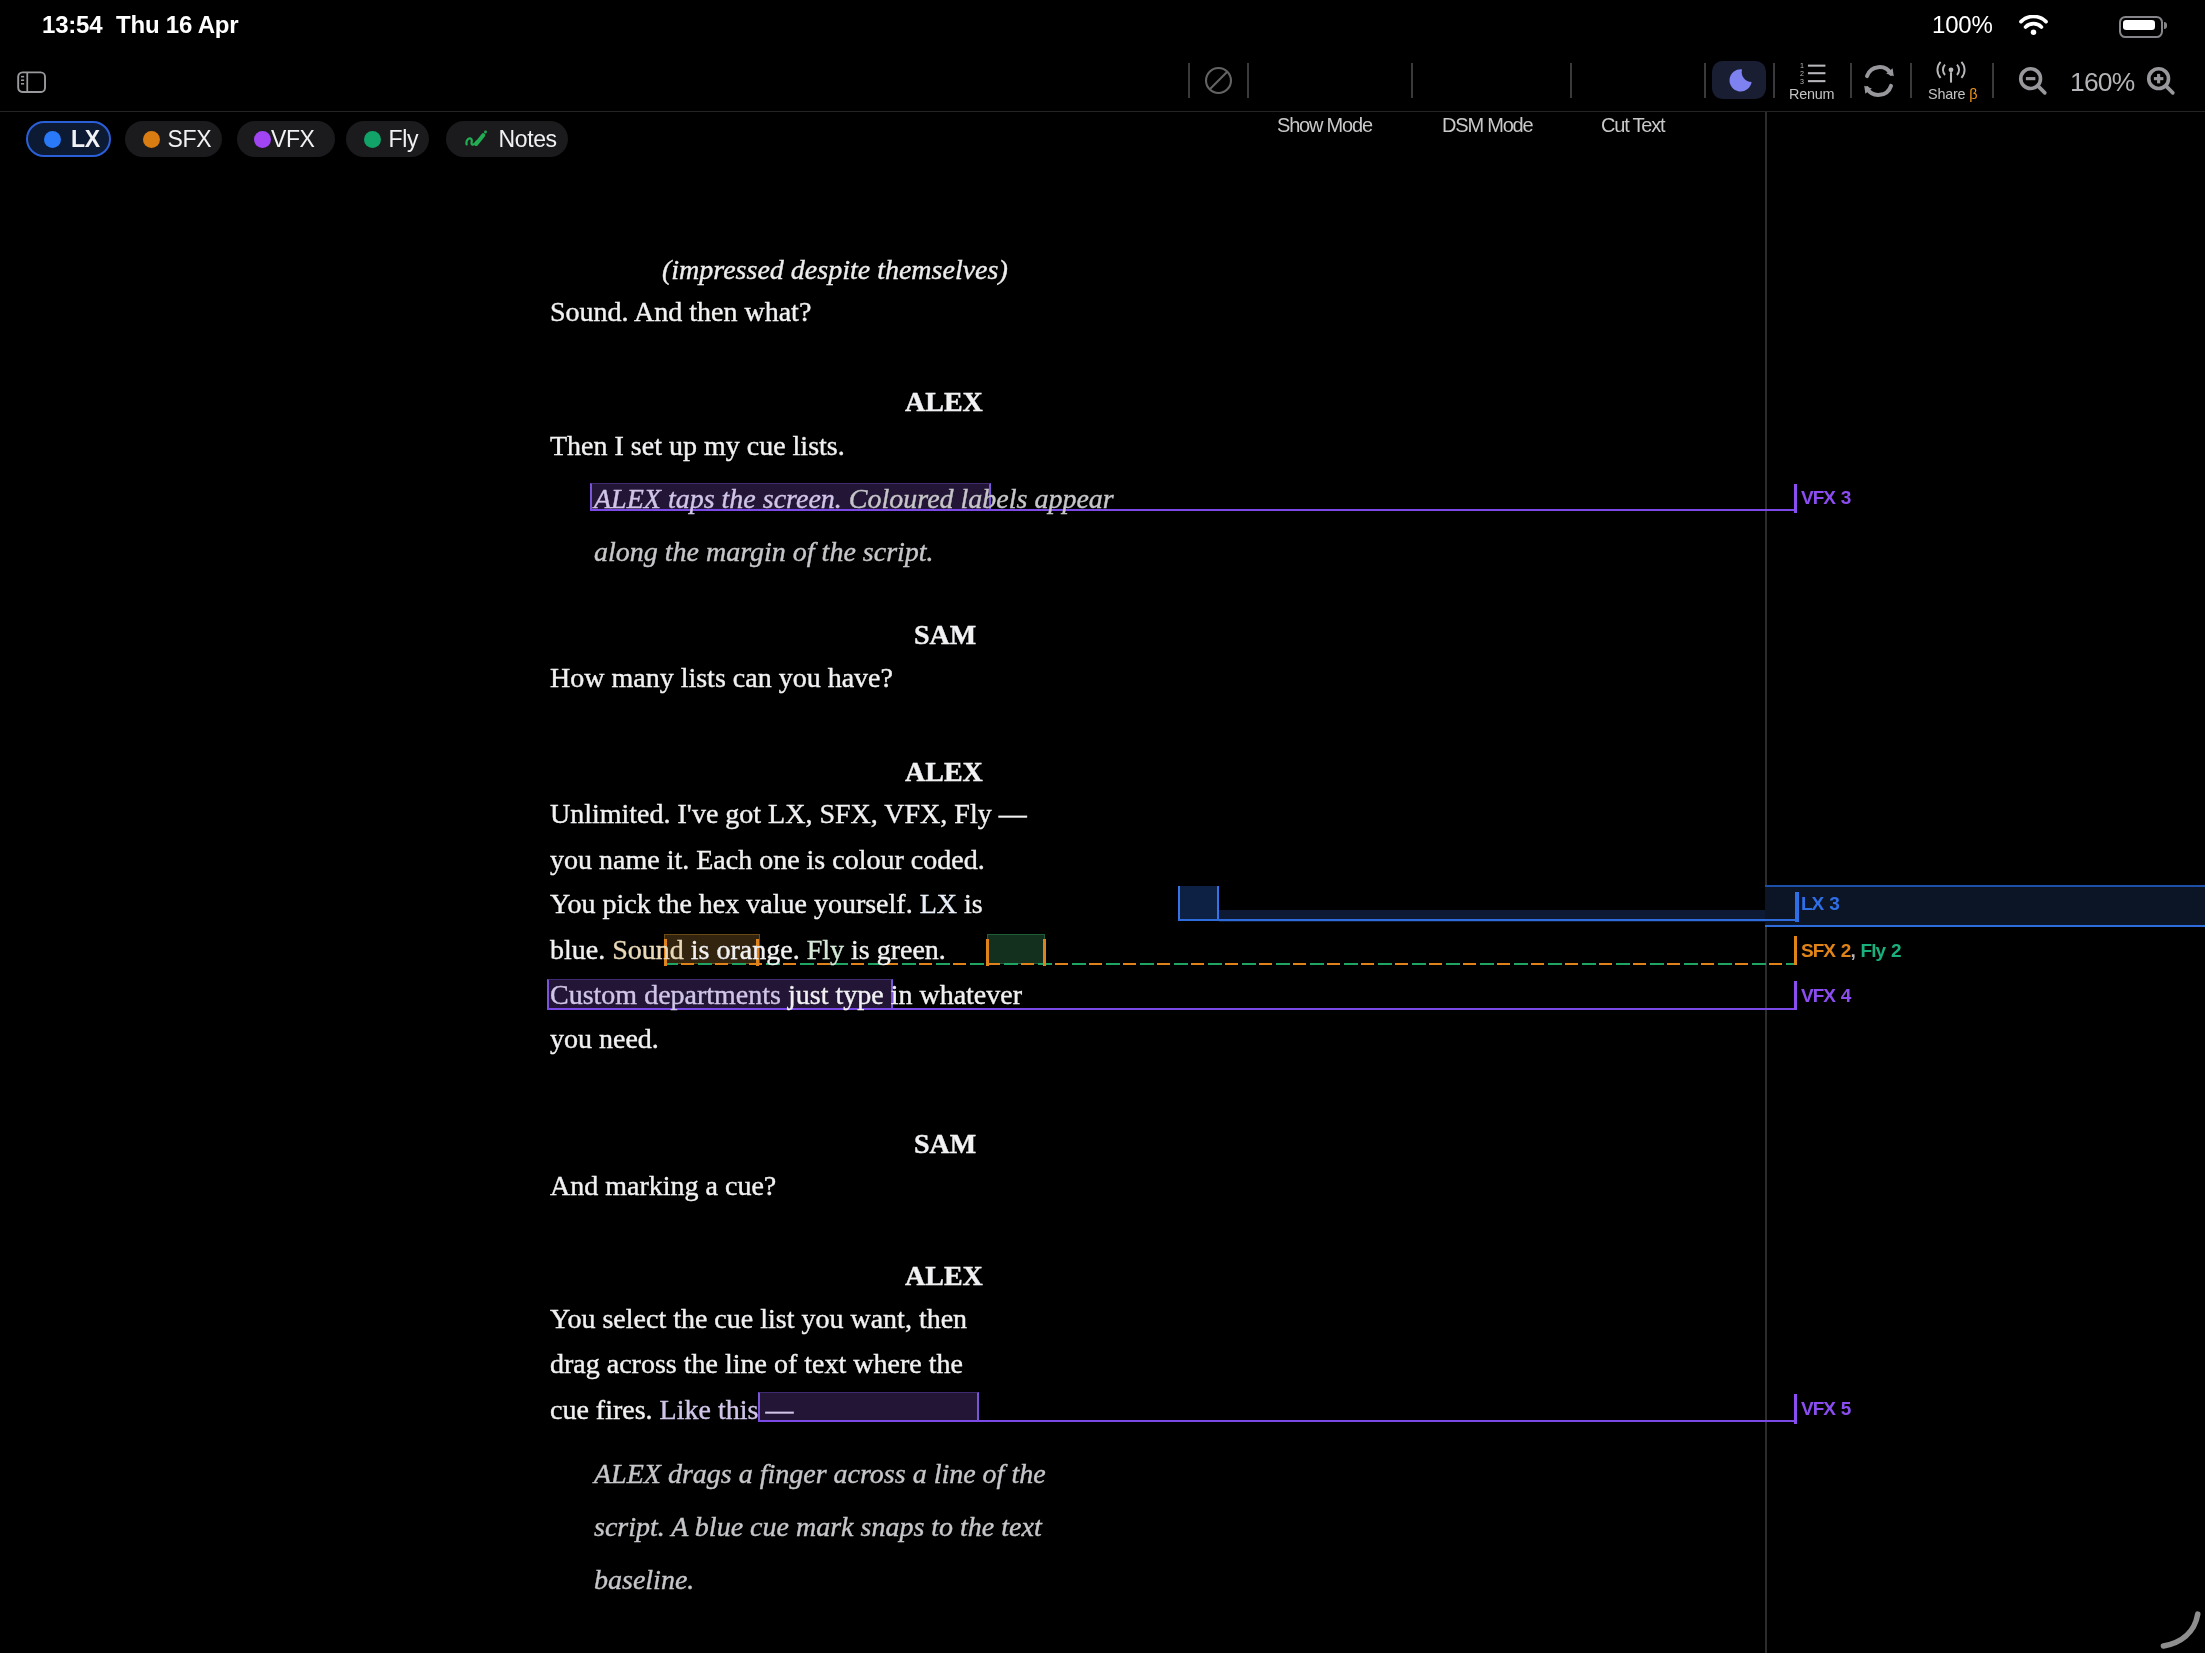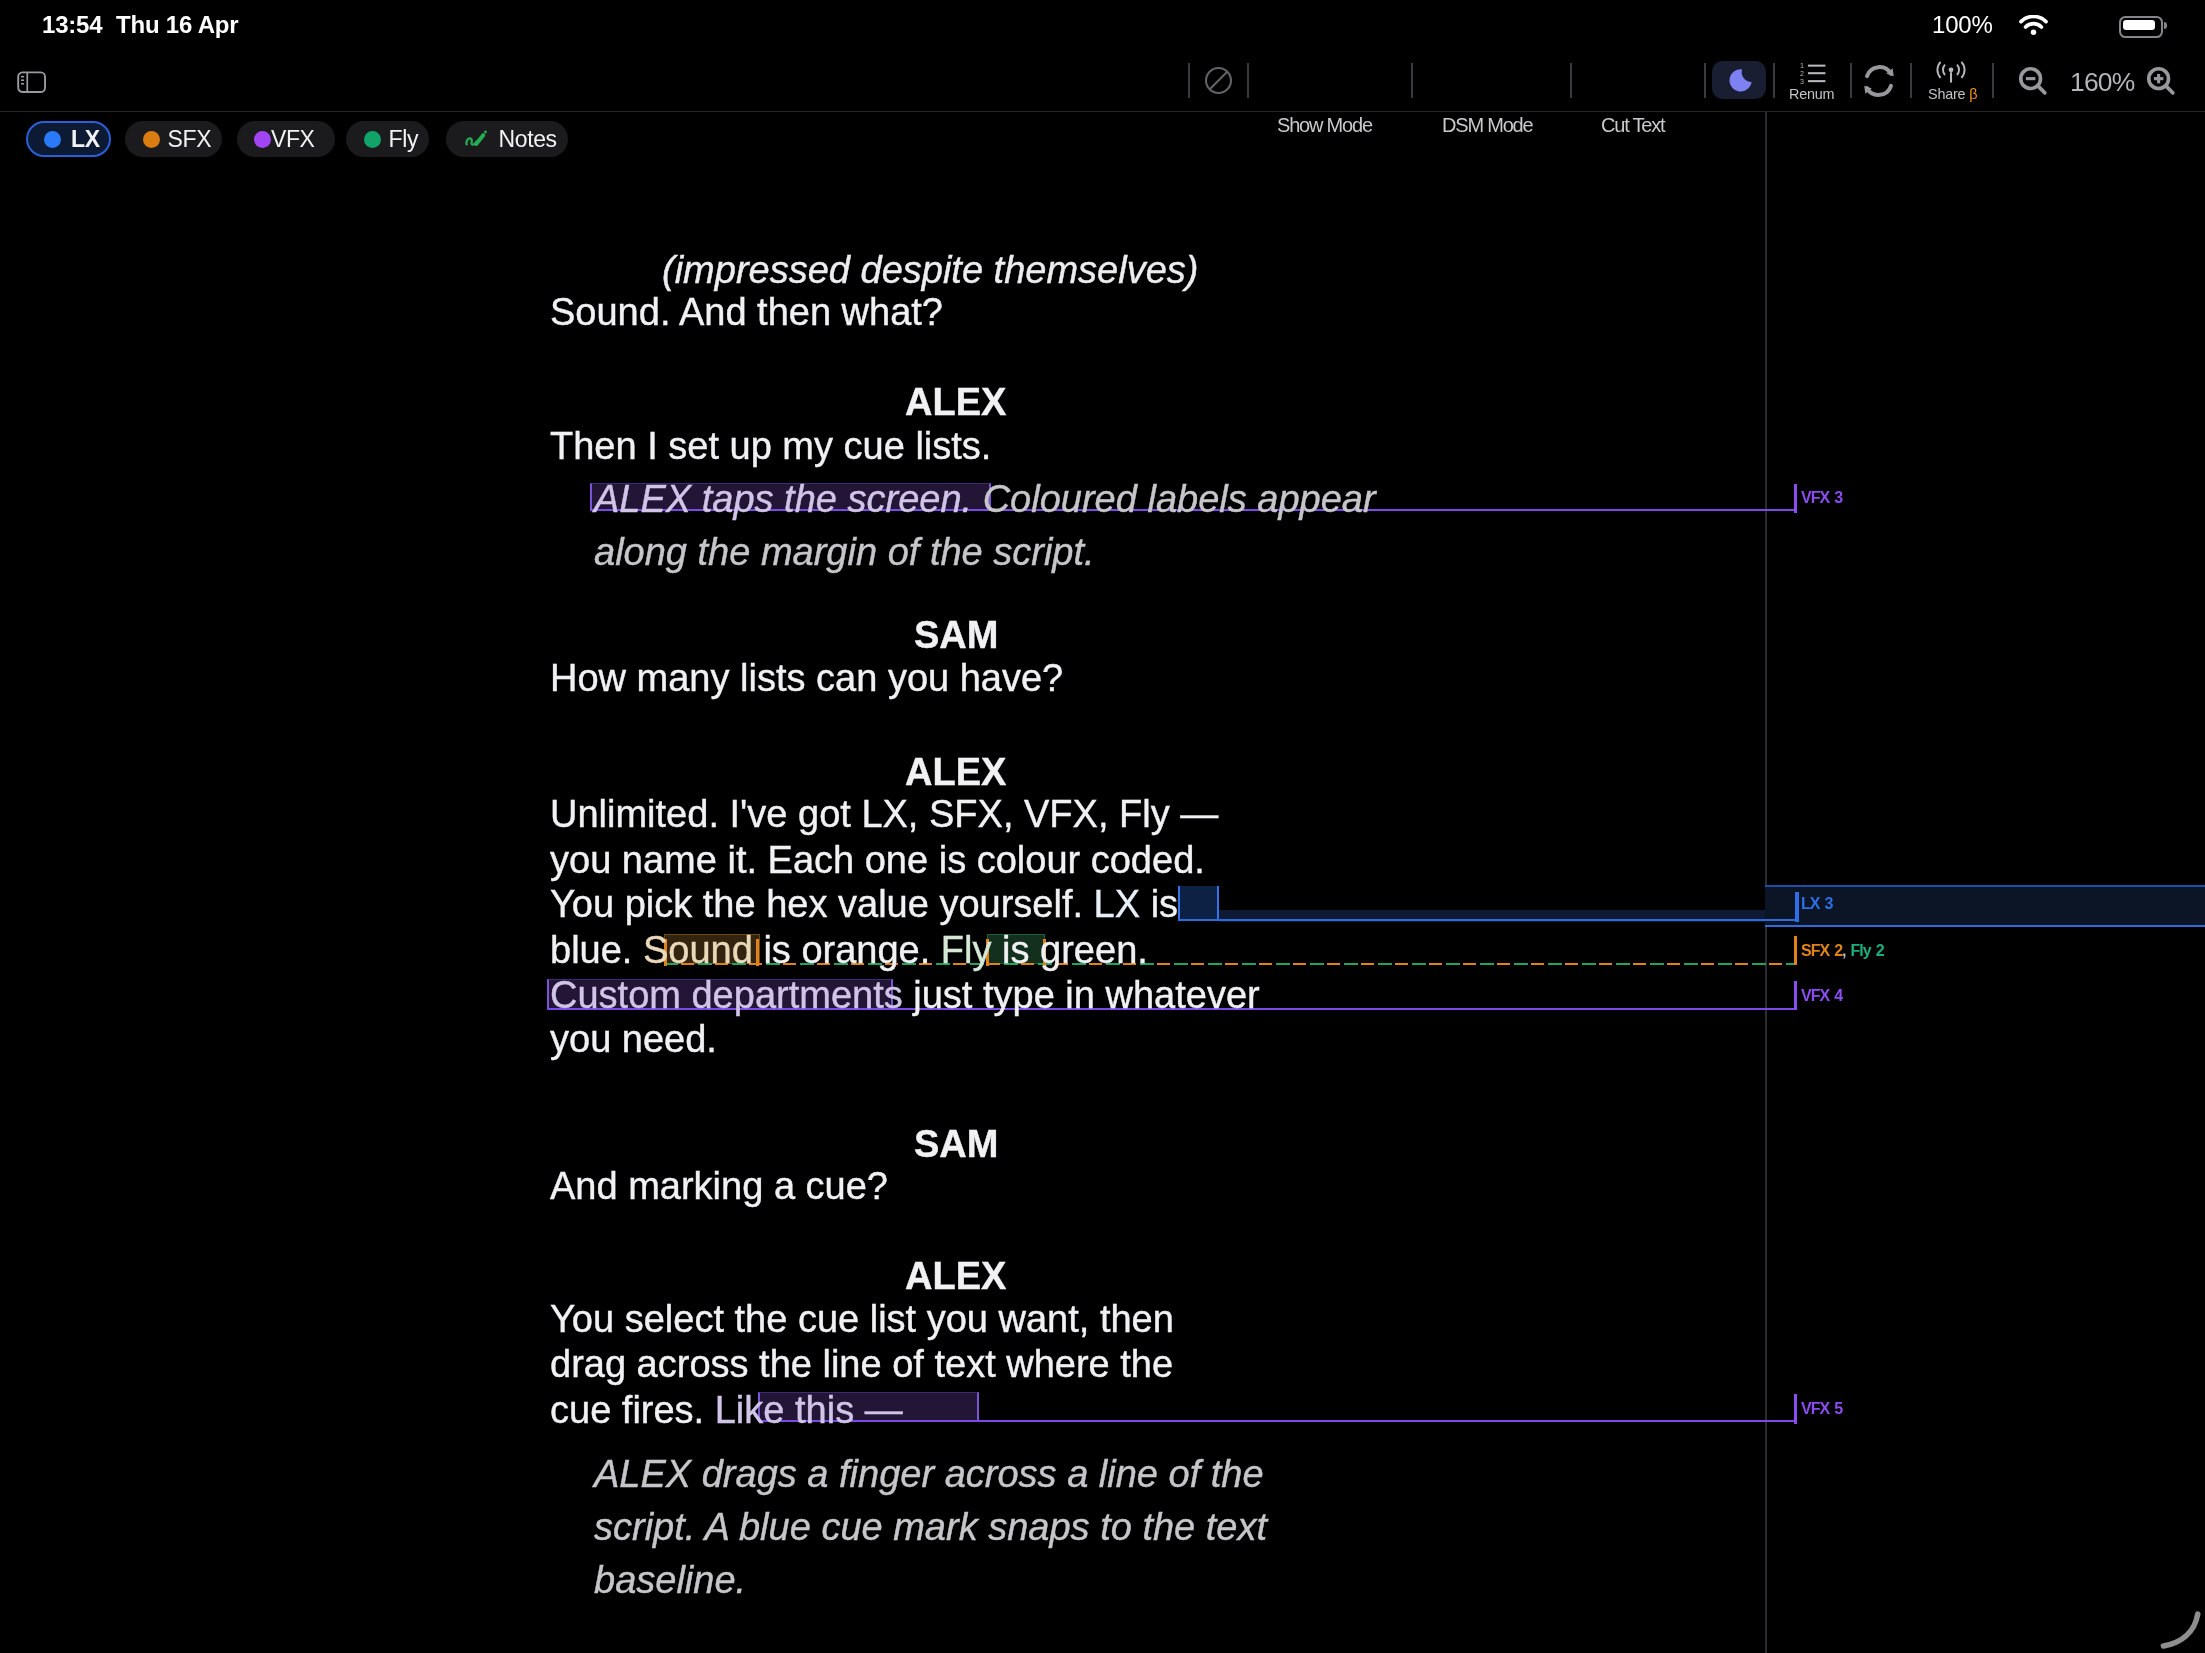--- a/index.html
+++ b/index.html
@@ -1,22 +1,22 @@
 <!DOCTYPE html>
 <html style="font-size:13px"><head><meta charset="utf-8"><style>
 html,body{margin:0;padding:0;background:#000;}
 #root{position:relative;width:2205px;height:1654px;background:#000;overflow:hidden;font-family:"Liberation Sans",sans-serif;}
-.m{position:absolute;font-family:Liberation Sans, sans-serif;font-size:38px;line-height:32px;color:#f1f1f3;white-space:pre;z-index:5;-webkit-text-stroke:0.4px currentColor;}
+.m{position:absolute;font-family:Liberation Serif, serif;font-size:28px;line-height:32px;color:#f1f1f3;white-space:pre;z-index:5;-webkit-text-stroke:0.4px currentColor;}
 .name{font-weight:bold;}
 .act{font-style:italic;color:#c6c6ca;}
 .par{font-style:italic;color:#ededef;}
 .box{position:absolute;z-index:2;}
 .cueline{position:absolute;z-index:3;height:2.4px;}
 .tick{position:absolute;z-index:3;width:3.2px;}
-.lbl{position:absolute;z-index:4;font-weight:bold;font-size:16px;line-height:21.6px;letter-spacing:-1px;word-spacing:1.6px;white-space:pre;}
+.lbl{position:absolute;z-index:4;font-weight:bold;font-size:19px;line-height:21.6px;letter-spacing:-1px;word-spacing:1.6px;white-space:pre;}
 .tb{position:absolute;font-size:20px;line-height:22.4px;letter-spacing:-1.2px;color:#c9c9cb;white-space:pre;margin-top:44px;}
 .tdiv{position:absolute;top:63px;height:35px;width:1.6px;background:#3a3a3d;}
 .cap{position:absolute;font-size:14.4px;line-height:14.4px;letter-spacing:-0.2px;color:#c3c3c6;white-space:pre;}
 .chip{position:absolute;top:121px;height:36px;border-radius:18.4px;background:#1b1b1e;display:flex;align-items:center;z-index:5;}
 .dot{width:17px;height:17px;border-radius:50%;}
 .chiplbl{font-size:23px;line-height:23px;letter-spacing:-0.4px;color:#f2f2f4;}
 </style></head><body>
 <div id="root">
 
 <div style="position:absolute;left:42px;top:13px;font-size:24px;font-weight:bold;line-height:24px;color:#fff;letter-spacing:-0.2px;">13:54</div>

